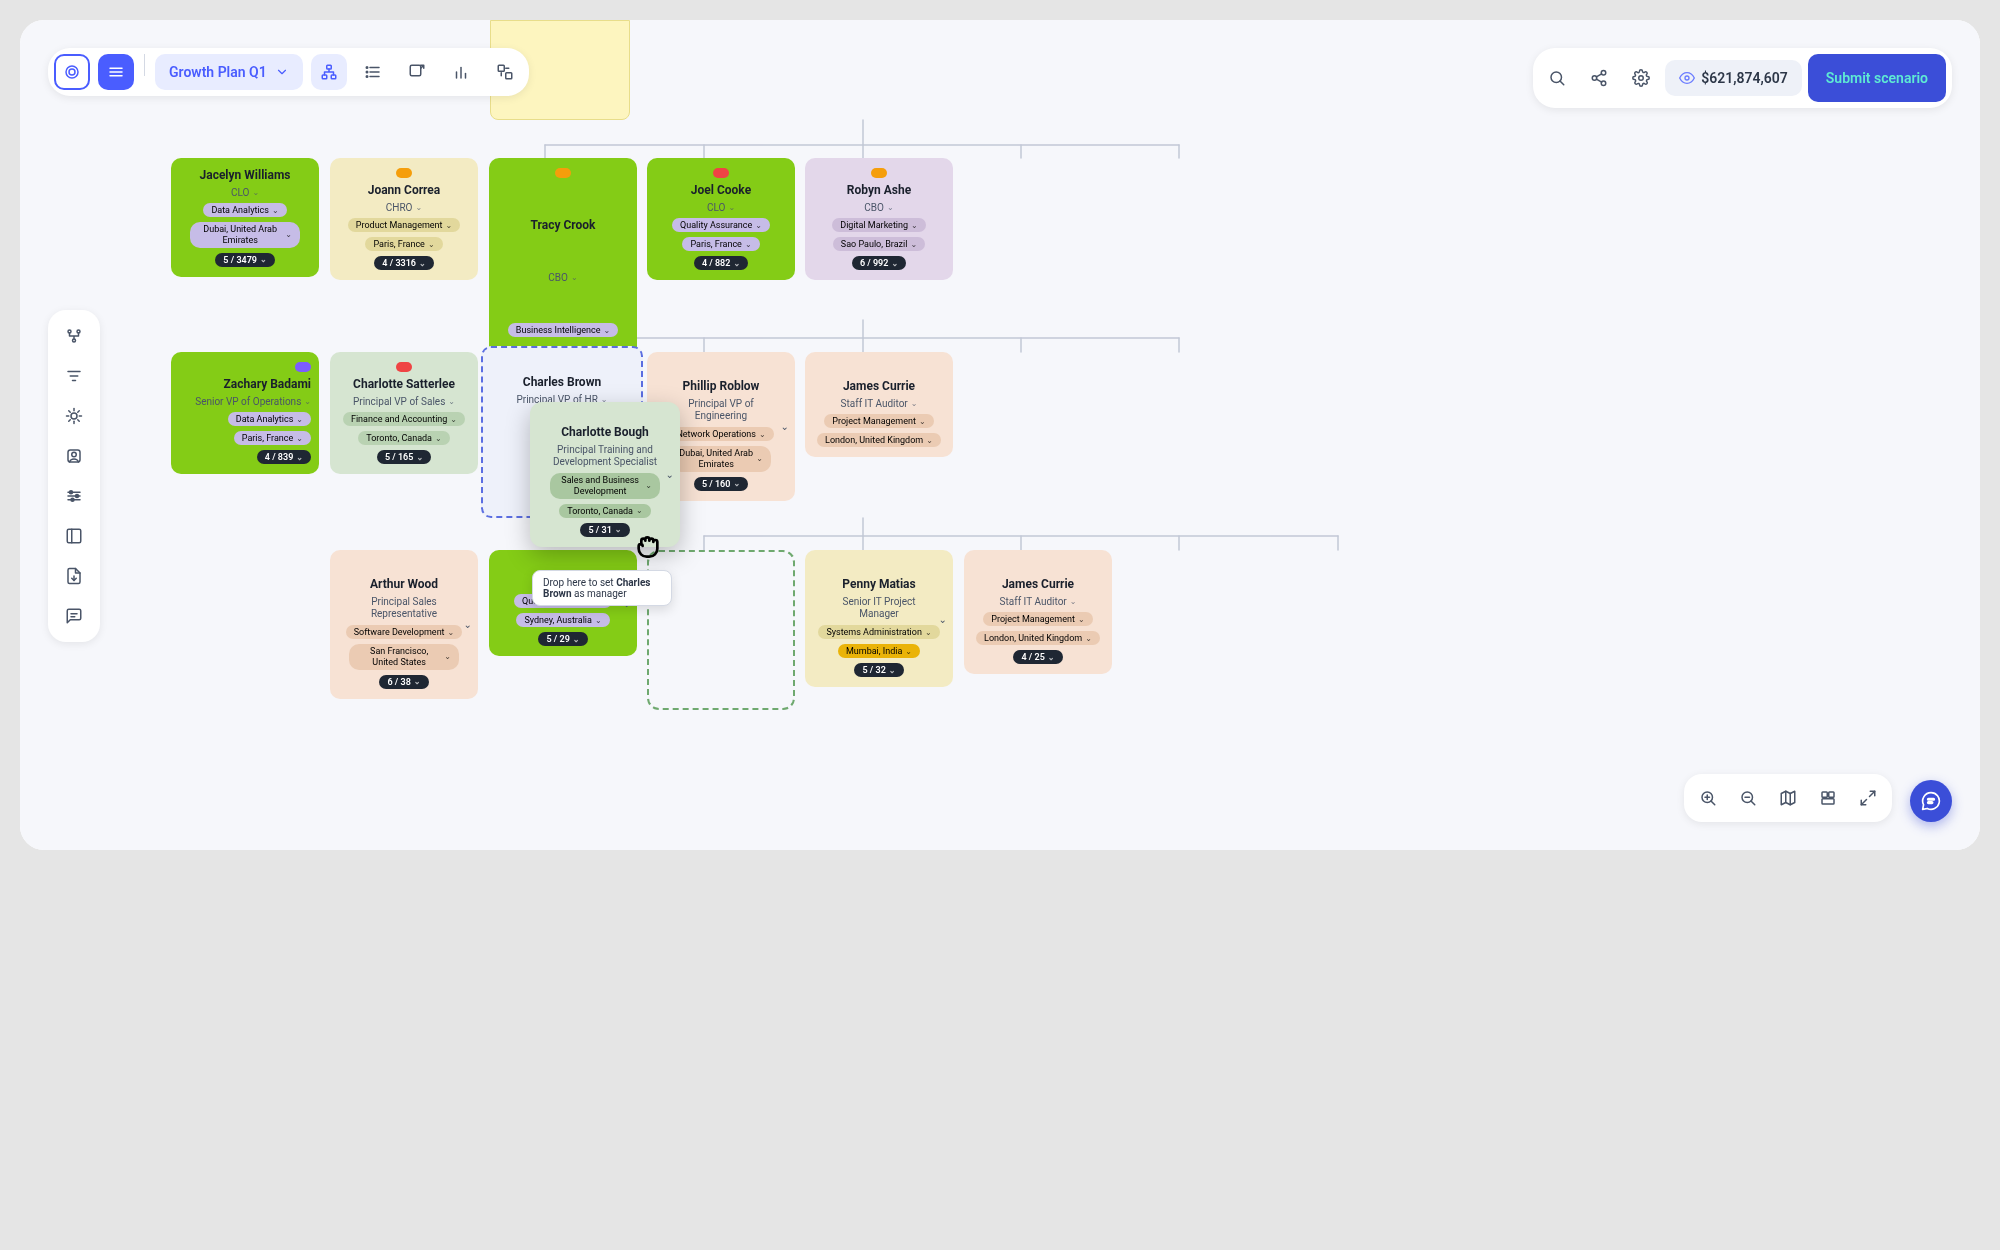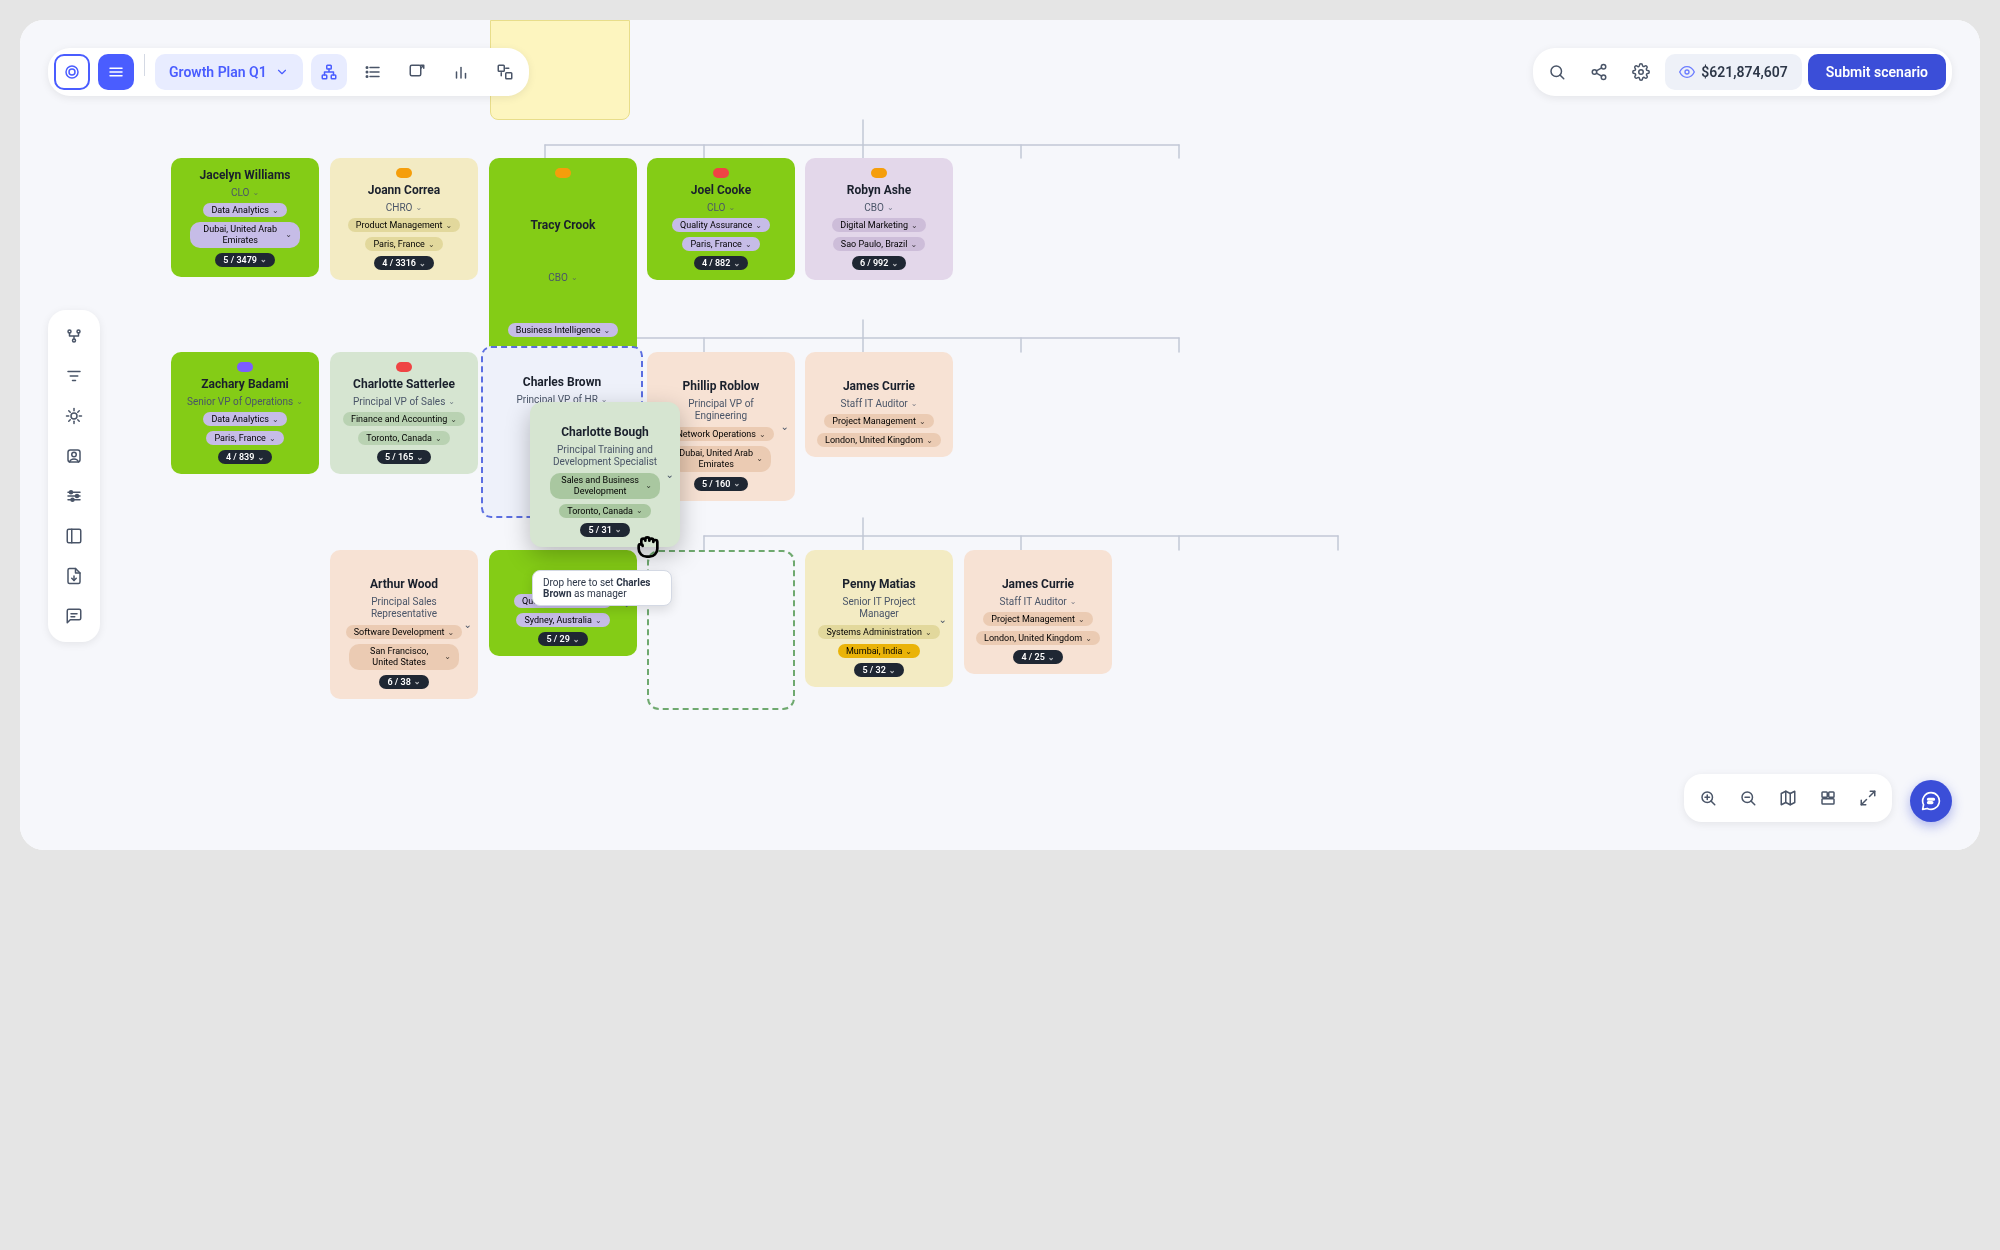--- a/index.html
+++ b/index.html
@@ -14,21 +14,21 @@
 
 .top-toolbar { position: absolute; top: 28px; left: 28px; display: flex; gap: 8px; background: #fff; border-radius: 22px; padding: 6px; box-shadow: 0 2px 8px rgba(0,0,0,.08); z-index: 50; }
 .top-right { position: absolute; top: 28px; right: 28px; display: flex; align-items: center; gap: 6px; background: #fff; border-radius: 22px; padding: 6px; box-shadow: 0 2px 8px rgba(0,0,0,.08); z-index: 50; }
 .icon-btn { width: 36px; height: 36px; border-radius: 10px; display: flex; align-items: center; justify-content: center; cursor: pointer; color: #4a5568; }
 .icon-btn.active { background: #4a5dff; color: #fff; }
 .icon-btn.soft { background: #e8ecff; color: #4a5dff; }
 .logo-btn { border: 2px solid #4a5dff; border-radius: 10px; background: #fff; color: #4a5dff; }
 .plan-btn { display: flex; align-items: center; gap: 8px; padding: 0 14px; height: 36px; background: #e8ecff; color: #4a5dff; border-radius: 10px; font-weight: 600; font-size: 14px; cursor: pointer; }
 .divider { width: 1px; height: 22px; background: #d4d9e4; margin: 0 2px; }
 .cost-pill { display: flex; align-items: center; gap: 6px; padding: 0 14px; height: 36px; background: #eef1f8; border-radius: 10px; color: #2d3748; font-weight: 600; font-size: 14px; }
-.submit-btn { padding: 0 18px; height: 36px; background: #3b4ed8; color: #ffffff; border-radius: 10px; font-weight: 600; font-size: 14px; display: flex; align-items: center; cursor: pointer; }
+.submit-btn { padding: 0 18px; height: 48px; background: #3b4ed8; color: #5eead4; border-radius: 10px; font-weight: 600; font-size: 14px; display: flex; align-items: center; cursor: pointer; }
 
 
 .sidebar { position: absolute; top: 290px; left: 28px; background: #fff; border-radius: 18px; padding: 8px; display: flex; flex-direction: column; gap: 4px; box-shadow: 0 2px 8px rgba(0,0,0,.08); z-index: 50; }
 
 
 .bottom-toolbar { position: absolute; bottom: 28px; right: 88px; background: #fff; border-radius: 18px; padding: 6px; display: flex; gap: 4px; box-shadow: 0 2px 8px rgba(0,0,0,.08); z-index: 50; }
 .fab { position: absolute; bottom: 28px; right: 28px; width: 42px; height: 42px; border-radius: 50%; background: #3b4ed8; color: #fff; display: flex; align-items: center; justify-content: center; box-shadow: 0 4px 12px rgba(59,78,216,.4); cursor: pointer; z-index: 50; }
 
 
 .sticky { position: absolute; top: 0; left: 470px; width: 140px; height: 100px; background: #fdf5bf; border-radius: 0 0 8px 8px; border: 1px solid #e8dd8a; z-index: 2; }
@@ -201,21 +201,21 @@
       <div class="pill" style="background:#cdbdd9;">
           <span>Sao Paulo, Brazil</span>
           <span class="chev">⌄</span>
         </div>
       <div class="pill pill-count">
           <span>6 / 992</span>
           <span class="chev">⌄</span>
         </div>
     </div>
 
-    <div class="card card-purple" style="left:151px; top:332px;">
+    <div class="card card-purple" style="left:151px; top:332px;align-items:flex-end;">
       <div class="badge-top badge-violet"></div>
       <div class="card-name">Zachary Badami</div>
       <div class="card-title">
           <span>Senior VP of Operations</span>
           <span class="chev">⌄</span>
         </div>
       <div class="pill" style="background:#c6bce7;">
           <span>Data Analytics</span>
           <span class="chev">⌄</span>
         </div>

